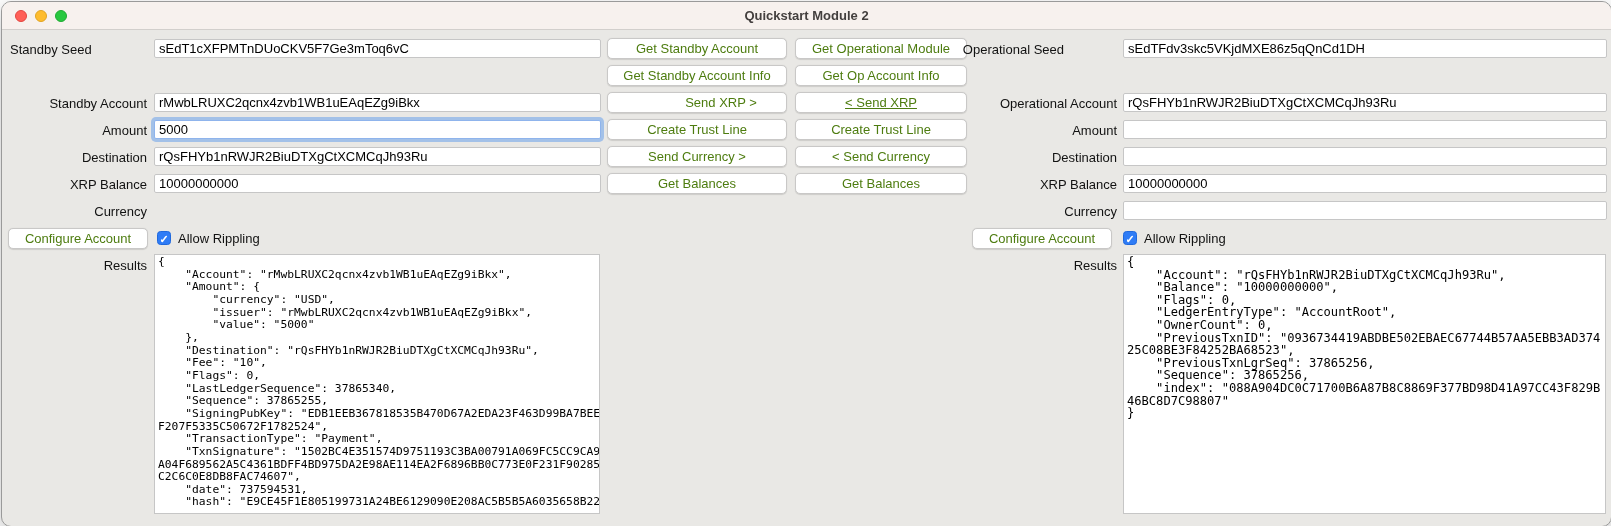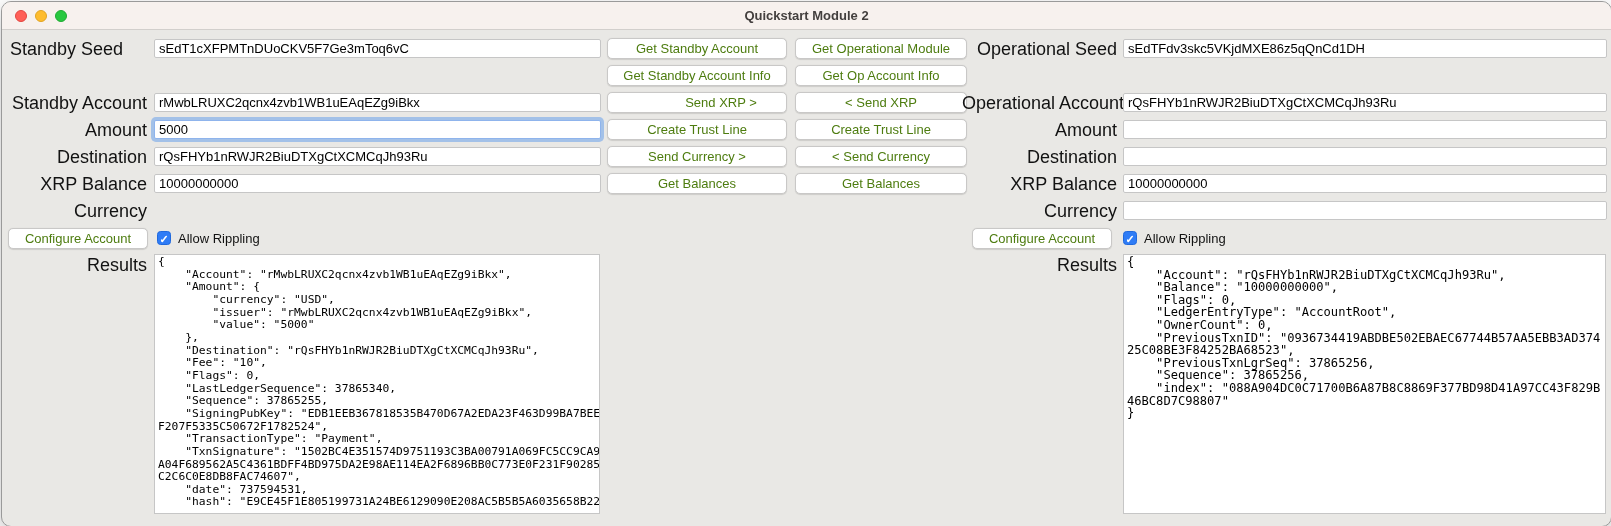--- a/index.html
+++ b/index.html
@@ -5,21 +5,21 @@
   html,body{margin:0;padding:0;background:#ffffff;font-family:"Liberation Sans",sans-serif;}
   .window{position:relative;width:1609px;height:524px;margin:1px;background:#e9e8e5;
           border:1px solid #9a9a9a;border-radius:10px;overflow:hidden;
           box-shadow:0 8px 24px rgba(0,0,0,.25);}
   .titlebar{position:absolute;left:0;top:0;width:100%;height:27px;background:#f7f1ee;
             border-bottom:1px solid #d2cfcc;}
   .title{position:absolute;left:0;right:0;top:0;height:27px;line-height:27px;text-align:center;
          font-size:13px;font-weight:bold;color:#433f3e;}
   .tl{position:absolute;top:8px;width:12px;height:12px;border-radius:50%;}
   .content{position:absolute;left:0;top:28px;right:0;bottom:0;}
-  .lbl{position:absolute;font-size:18px;color:#121212;height:19px;line-height:19px;white-space:nowrap;}
+  .lbl{position:absolute;font-size:13px;color:#121212;height:19px;line-height:19px;white-space:nowrap;}
   .lbl.r{text-align:right;}
   .entry{position:absolute;height:17px;background:#ffffff;border:1px solid #c6c6c6;border-radius:2px;
          font-family:"Liberation Sans",sans-serif;font-size:13px;color:#000;padding:0 0 0 4px;margin:0;
          line-height:17px;outline:none;box-sizing:content-box;}
   .entry.focused{border:1px solid #8fb4ec;box-shadow:0 0 0 3px rgba(105,160,235,.55);}
   .btn{position:absolute;height:21px;background:#ffffff;border:1px solid #c9c8c7;border-radius:5px;
        font-family:"Liberation Sans",sans-serif;font-size:13px;color:#4d7c0f;text-align:center;
        line-height:19px;box-shadow:0 .5px 1px rgba(0,0,0,.12);cursor:default;box-sizing:border-box;}
   .chk{position:absolute;width:14px;height:14px;border-radius:3.5px;background:#2f7cf6;
        border:1px solid #2069dd;color:#fff;font-size:11px;line-height:14px;text-align:center;
@@ -87,32 +87,32 @@
     "date": 737594531,
     "hash": "E9CE45F1E805199731A24BE6129090E208AC5B5B5A6035658B22</pre>
 
     <div class="btn" style="left:605px;top:8px;width:180px;">Get Standby Account</div>
     <div class="btn" style="left:793px;top:8px;width:172px;">Get Operational Module</div>
 
     <div class="btn" style="left:605px;top:35px;width:180px;">Get Standby Account Info</div>
     <div class="btn" style="left:793px;top:35px;width:172px;">Get Op Account Info</div>
 
     <div class="btn" style="left:605px;top:62px;width:180px;padding-left:48px;">Send XRP &gt;</div>
-    <div class="btn" style="left:793px;top:62px;width:172px;">&lt; Send XRP</div>
+    <div class="btn" style="left:793px;top:62px;width:172px;text-decoration:underline;">&lt; Send XRP</div>
 
     <div class="btn" style="left:605px;top:89px;width:180px;">Create Trust Line</div>
     <div class="btn" style="left:793px;top:89px;width:172px;">Create Trust Line</div>
 
     <div class="btn" style="left:605px;top:116px;width:180px;">Send Currency &gt;</div>
     <div class="btn" style="left:793px;top:116px;width:172px;">&lt; Send Currency</div>
 
     <div class="btn" style="left:605px;top:143px;width:180px;">Get Balances</div>
     <div class="btn" style="left:793px;top:143px;width:172px;">Get Balances</div>
 
-    <div class="lbl r" style="left:960px;top:10px;width:155px;">Operational Seed</div>
+    <div class="lbl r" style="left:907px;top:10px;width:155px;">Operational Seed</div>
     <input class="entry" style="left: 1121px; top: 9px; width: 478px;" value="sEdTFdv3skc5VKjdMXE86z5qQnCd1DH">
 
     <div class="lbl r" style="left:960px;top:64px;width:155px;">Operational Account</div>
     <input class="entry" style="left: 1121px; top: 63px; width: 478px;" value="rQsFHYb1nRWJR2BiuDTXgCtXCMCqJh93Ru">
 
     <div class="lbl r" style="left:960px;top:91px;width:155px;">Amount</div>
     <input class="entry" style="left: 1121px; top: 90px; width: 478px;">
 
     <div class="lbl r" style="left:960px;top:118px;width:155px;">Destination</div>
     <input class="entry" style="left: 1121px; top: 117px; width: 478px;">

